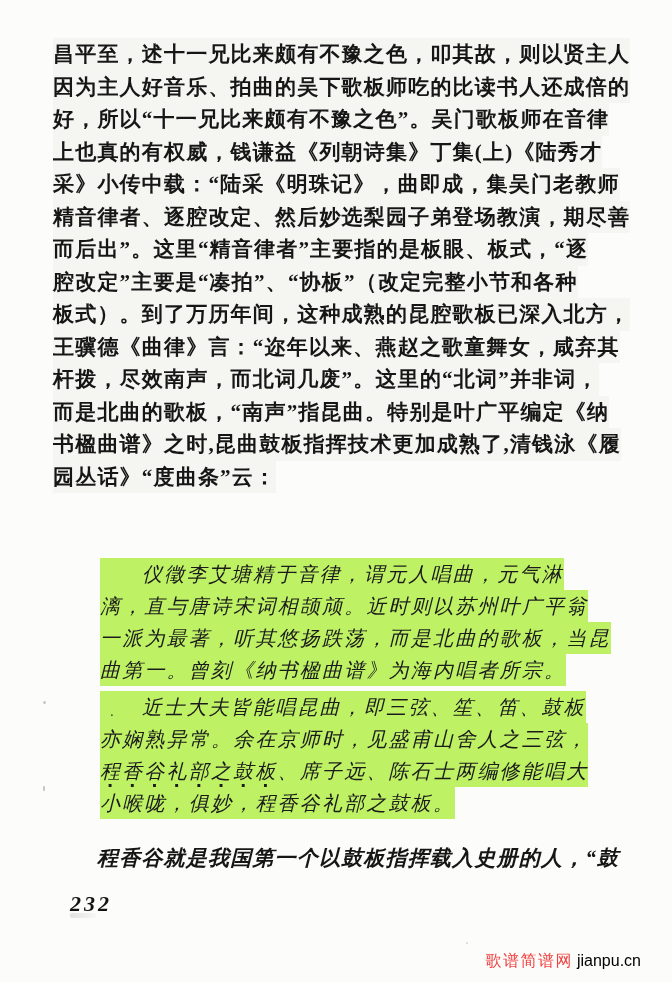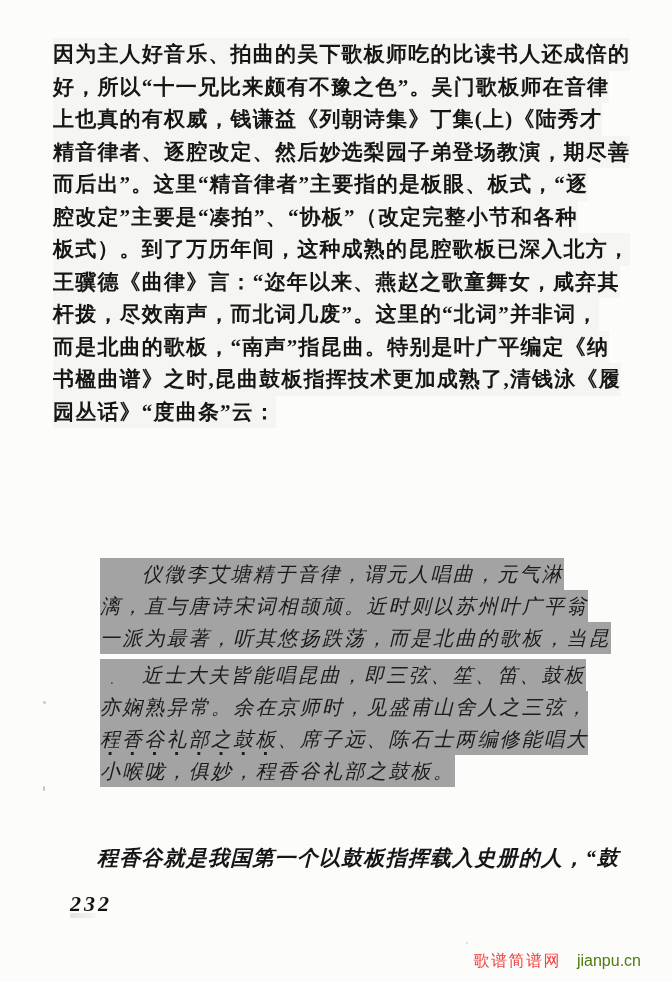--- a/index.html
+++ b/index.html
@@ -26,21 +26,21 @@
   }
 
   
   .quote {
     position:absolute; left:100px; top:558px; width:520px;
     font-size:20px; line-height:32px;
     font-style:italic; font-weight:500;
     letter-spacing:2.2px;
     color:#1b1b1b;
   }
-  .qline { white-space:nowrap; width:max-content; background:#a3a3a3; }
+  .qline { white-space:nowrap; width:max-content; background:#bef264; }
   .q-indent { padding-left:42px; }
   .quote-p2 { margin-top:5px; position:relative; }
   .stray-mark {
     position:absolute; left:10px; top:4px;
     font-size:15px; font-style:normal; color:#444;
   }
   
   .em-dots {
     background-image:radial-gradient(circle, #1c1c1c 1.7px, rgba(0,0,0,0) 1.9px);
     background-size:22.2px 7px;
@@ -66,21 +66,21 @@
     letter-spacing:3px; color:#121212;text-align:right;
   }
 
   
   .watermark {
     position:absolute; top:951px; right:31px;
     font-family:"Liberation Sans","DejaVu Sans",sans-serif;
     font-size:16px; white-space:nowrap;
   }
   .wm-name { color:#ef4444; letter-spacing:1.5px; }
-  .wm-url  { color:#4d7c0f; margin-left:16px; }
+  .wm-url  { color:#000000; margin-left:4px; }
 
   
   .speck {
     position:absolute; background:#9a9a9a; border-radius:50%;
     width:3px; height:3px; opacity:.55;
   }
   .speck.s1 { left:43px; top:701px; }
   .speck.s2 { left:43px; top:786px; width:2px; height:5px; border-radius:1px; }
   .speck.s3 { left:466px; top:942px; width:2px; height:2px; opacity:.4; }
   .smudge {
@@ -88,39 +88,42 @@
     background:linear-gradient(90deg, rgba(150,150,150,.25), rgba(150,150,150,.05));
     border-radius:2px;
   }
 </style>
 </head>
 <body>
 
 <div class="page">
 
   <div class="body-text">
+    <div class="bline">昌平至，述十一兄比来颇有不豫之色，叩其故，则以贤主人</div>
     <div class="bline">因为主人好音乐、拍曲的吴下歌板师吃的比读书人还成倍的</div>
     <div class="bline">好，所以“十一兄比来颇有不豫之色”。吴门歌板师在音律</div>
     <div class="bline">上也真的有权威，钱谦益《列朝诗集》丁集(上)《陆秀才</div>
+    <div class="bline">采》小传中载：“陆采《明珠记》，曲即成，集吴门老教师</div>
     <div class="bline">精音律者、逐腔改定、然后妙选梨园子弟登场教演，期尽善</div>
     <div class="bline">而后出”。这里“精音律者”主要指的是板眼、板式，“逐</div>
     <div class="bline">腔改定”主要是“凑拍”、“协板”（改定完整小节和各种</div>
     <div class="bline">板式）。到了万历年间，这种成熟的昆腔歌板已深入北方，</div>
     <div class="bline">王骥德《曲律》言：“迩年以来、燕赵之歌童舞女，咸弃其</div>
     <div class="bline">杆拨，尽效南声，而北词几废”。这里的“北词”并非词，</div>
     <div class="bline">而是北曲的歌板，“南声”指昆曲。特别是叶广平编定《纳</div>
     <div class="bline">书楹曲谱》之时,昆曲鼓板指挥技术更加成熟了,清钱泳《履</div>
     <div class="bline">园丛话》“度曲条”云：</div>
   </div>
 
   <div class="quote">
     <div>
       <div class="qline q-indent">仪徵李艾塘精于音律，谓元人唱曲，元气淋</div>
       <div class="qline">漓，直与唐诗宋词相颉颃。近时则以苏州叶广平翁</div>
       <div class="qline">一派为最著，听其悠扬跌荡，而是北曲的歌板，当昆</div>
+      <div class="qline">曲第一。曾刻《纳书楹曲谱》为海内唱者所宗。</div>
     </div>
     <div class="quote-p2">
       <span class="stray-mark">.</span>
       <div class="qline q-indent">近士大夫皆能唱昆曲，即三弦、笙、笛、鼓板</div>
       <div class="qline">亦娴熟异常。余在京师时，见盛甫山舍人之三弦，</div>
       <div class="qline">
         <span class="em-dots">程香谷礼部之鼓板</span><span>、席子远、陈石士两编修能唱大</span>
       </div>
       <div class="qline">小喉咙，俱妙，程香谷礼部之鼓板。</div>
     </div>

